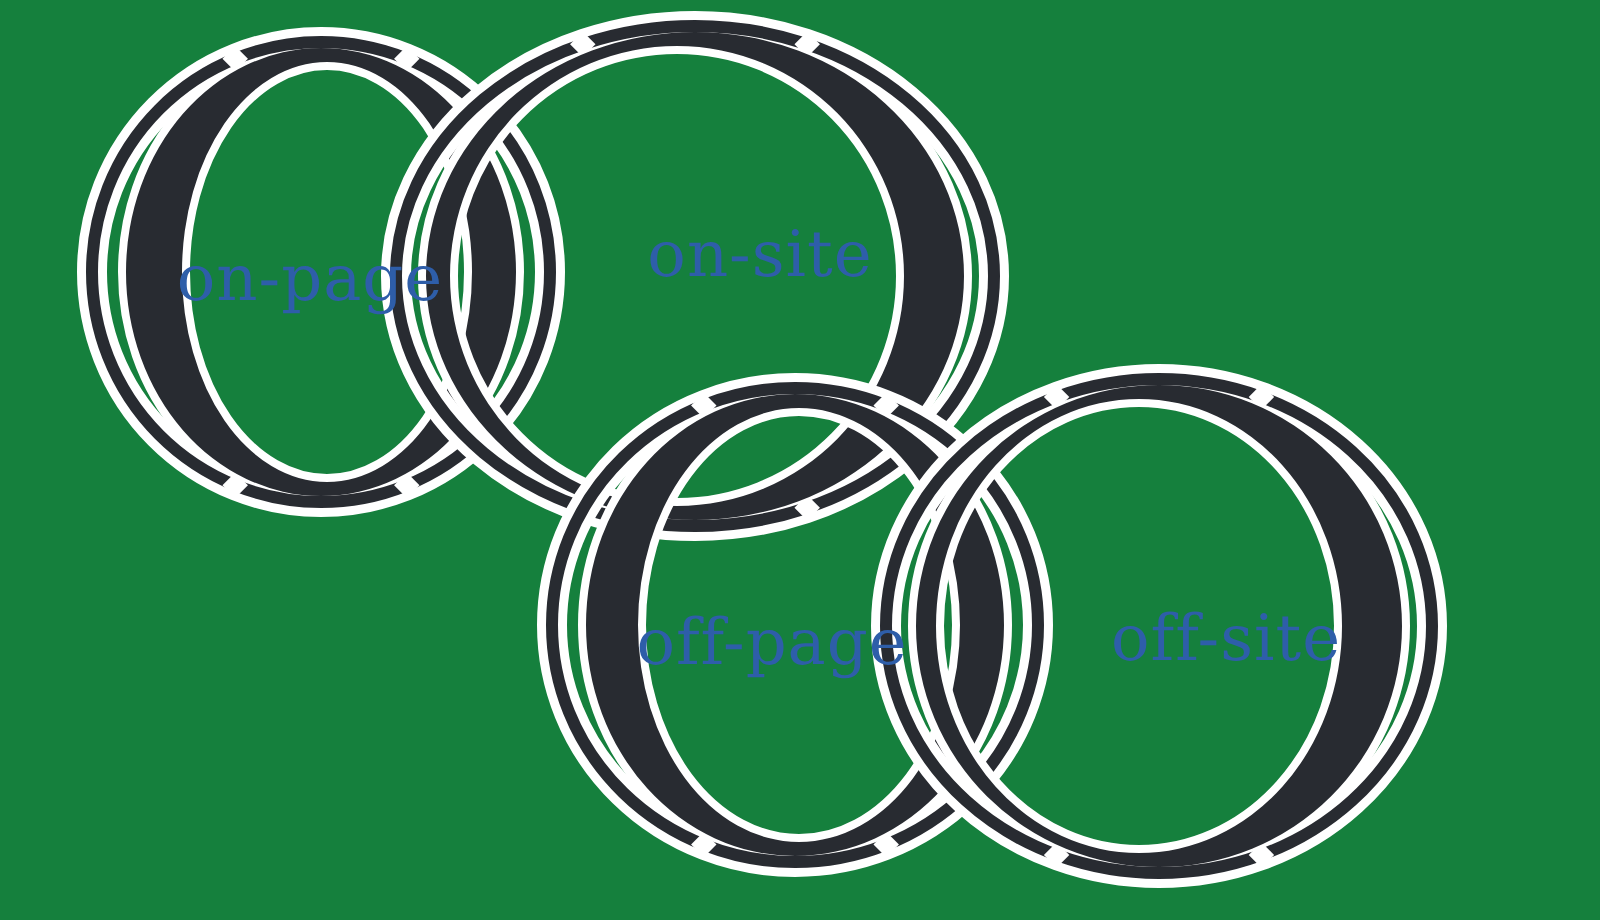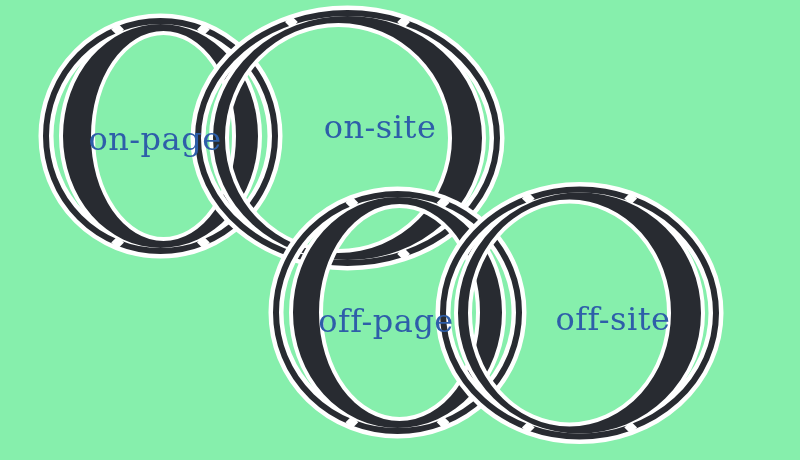--- a/index.html
+++ b/index.html
@@ -1,20 +1,20 @@
 <!DOCTYPE html>
 <html><head>
 <meta charset="utf-8">
 <style>
   html, body { margin: 0; padding: 0; background: #ffffff; }
   .stage {
     position: relative;
     width: 800px;
     height: 460px;
-    background: #86efac;
+    background: #15803d;
     overflow: hidden;
   }
   svg { display: block; }
   .ring-halo { fill: none; stroke: #ffffff; stroke-width: 15; }
   .o-halo    { fill: none; stroke: #ffffff; stroke-width: 8; }
   .ring      { fill: none; stroke-width: 6; }
   .o-glyph   { fill-rule: evenodd; stroke: none; }
   .gap-diamond { fill: #ffffff; }
   .circle-label {
     font-family: "DejaVu Serif", "Liberation Serif", serif;

